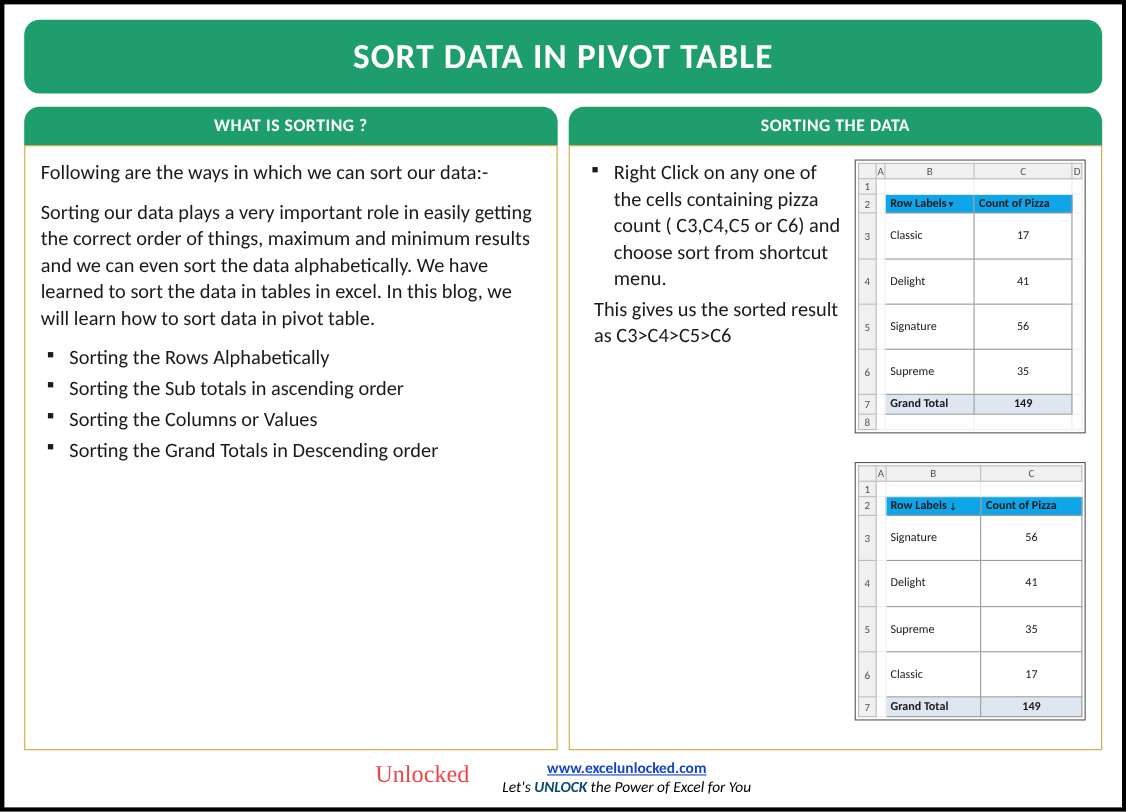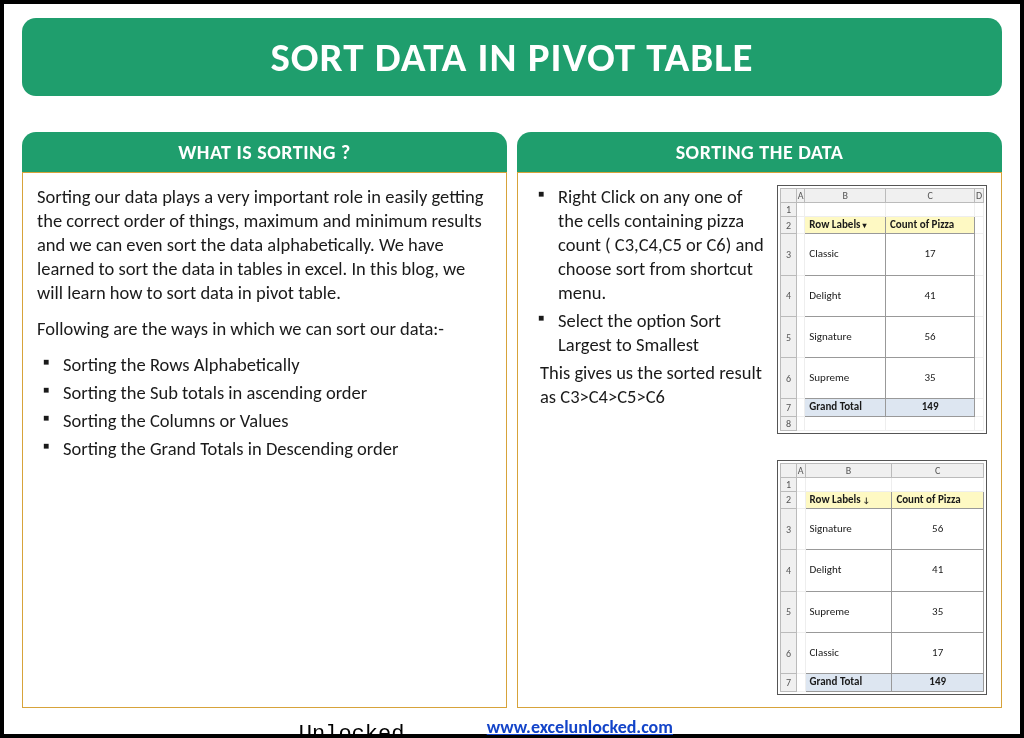--- a/index.html
+++ b/index.html
@@ -15,43 +15,42 @@
     width: 1024px;
     height: 738px;
     padding: 14px 18px 10px 18px;
     display: flex;
     flex-direction: column;
   }
   .title-bar {
     background: #1f9e6d;
     color: #fff;
     font-weight: 700;
-    font-size: 41px;
+    font-size: 32px;
     text-align: center;
     padding: 14px 0;
     border-radius: 14px;
     letter-spacing: 1px;
   }
   .columns {
     display: flex;
     gap: 10px;
     margin-top: 12px;
     flex: 1;
   }
   .col { flex: 1; display: flex; flex-direction: column; }
   .col-header {
     background: #1f9e6d;
     color: #fff;
     font-weight: 700;
-    font-size: 20px;
+    font-size: 16px;
     text-align: center;
     padding: 8px 0;
     border-radius: 14px 14px 0 0;
     letter-spacing: .5px;
-    margin-top: 24px;
   }
   .col-body {
     border: 1px solid #d7a33a;
     padding: 12px 14px;
     font-size: 18.5px;
     line-height: 1.3;
     color: #1a1a1a;
     flex: 1;
   }
   .col-body p { margin-bottom: 12px; }
@@ -72,68 +71,67 @@
   .mini-excel table { border-collapse: collapse; width: 100%; }
   .mini-excel th.colhdr {
     background: #f0f0f0; border: 1px solid #bbb; font-weight: 400; color:#555;
     height: 14px; font-size:10px;
   }
   .mini-excel td.rowhdr {
     background: #f0f0f0; border: 1px solid #bbb; text-align:center; color:#555;
     width: 16px; font-size:10px;
   }
   .mini-excel td.cell { border: 1px solid #999; padding: 13px 4px; background:#fff; }
-  .mini-excel td.hdr-cell { background:#fef9c3; font-weight:700; border:1px solid #999; padding:1px 4px;}
+  .mini-excel td.hdr-cell { background:#0ea5e9; font-weight:700; border:1px solid #999; padding:1px 4px;}
   .mini-excel td.total-cell { background:#dde6f1; font-weight:700; border:1px solid #999; padding:1px 4px;}
   .mini-excel td.num { text-align:center; }
   .mini-excel td.empty { border:1px solid #eee; }
   .footer {
     display:flex; align-items:center; justify-content:center; gap:30px;
     padding-top: 8px;
   }
   .logo { display:flex; align-items:center; }
   .logo-text { font-family: "Times New Roman", serif; font-size: 30px; font-weight:700; color:#1e6b3f; letter-spacing:1px; }
-  .footer-right { text-align:center; font-size:18px; font-style:italic; }
+  .footer-right { text-align:center; font-size:14px; font-style:italic; }
   .footer-right a { color:#1344c9; font-weight:700; text-decoration:underline; font-style:normal;}
   .unlock { color:#0c4a6e; font-weight:700; font-style:italic;}
   .intro-lead { margin-bottom: 6px; }
   .result-note { margin-top: 0; padding-left: 8px;}
   .dd-icon { font-size:8px; padding-left:2px; }
 </style>
 </head>
 <body>
 
 <div class="frame">
 
   <div class="title-bar">SORT DATA IN PIVOT TABLE</div>
 
   <div class="columns">
 
     <div class="col">
       <div class="col-header">WHAT IS SORTING ?</div>
       <div class="col-body">
+        <p>Following are the ways in which we can sort our data:-</p>
         <p>Sorting our data plays a very important role in easily getting the correct order of things, maximum and minimum results and we can even sort the data alphabetically. We have learned to sort the data in tables in excel. In this blog, we will learn how to sort data in pivot table.</p>
-        <p>Following are the ways in which we can sort our data:-</p>
         <ul class="bullets">
           <li>Sorting the Rows Alphabetically</li>
           <li>Sorting the Sub totals in ascending order</li>
           <li>Sorting the Columns or Values</li>
           <li>Sorting the Grand Totals in Descending order</li>
         </ul>
       </div>
     </div>
 
     <div class="col">
       <div class="col-header">SORTING THE DATA</div>
       <div class="col-body">
         <div class="right-inner">
           <div class="right-text">
             <ul class="bullets">
               <li>Right Click on any one of the cells containing pizza count ( C3,C4,C5 or C6) and choose sort from shortcut menu.</li>
-              <li>Select the option Sort Largest to Smallest</li>
             </ul>
             <p class="result-note">This gives us the sorted result as C3&gt;C4&gt;C5&gt;C6</p>
           </div>
 
           <div class="tables-stack">
 
             <div class="mini-excel">
               <table>
                 <tbody>
                     <tr>
@@ -259,21 +257,21 @@
             </div>
           </div>
         </div>
       </div>
     </div>
   </div>
 
   <div class="footer">
     <div class="logo">
       <div>
-        <div style="font-family:Liberation Mono, monospace;font-size:22px;color:#000000;margin-top:-6px;text-align:right;">Unlocked</div>
+        <div style="font-family:Liberation Serif, serif;font-size:22px;color:#ef4444;margin-top:-6px;text-align:right;">Unlocked</div>
       </div>
     </div>
     <div class="footer-right">
       <a>www.excelunlocked.com</a><br>
       <span>Let's </span><span class="unlock">UNLOCK</span><span> the Power of Excel for You</span>
     </div>
   </div>
 
 </div>
 

